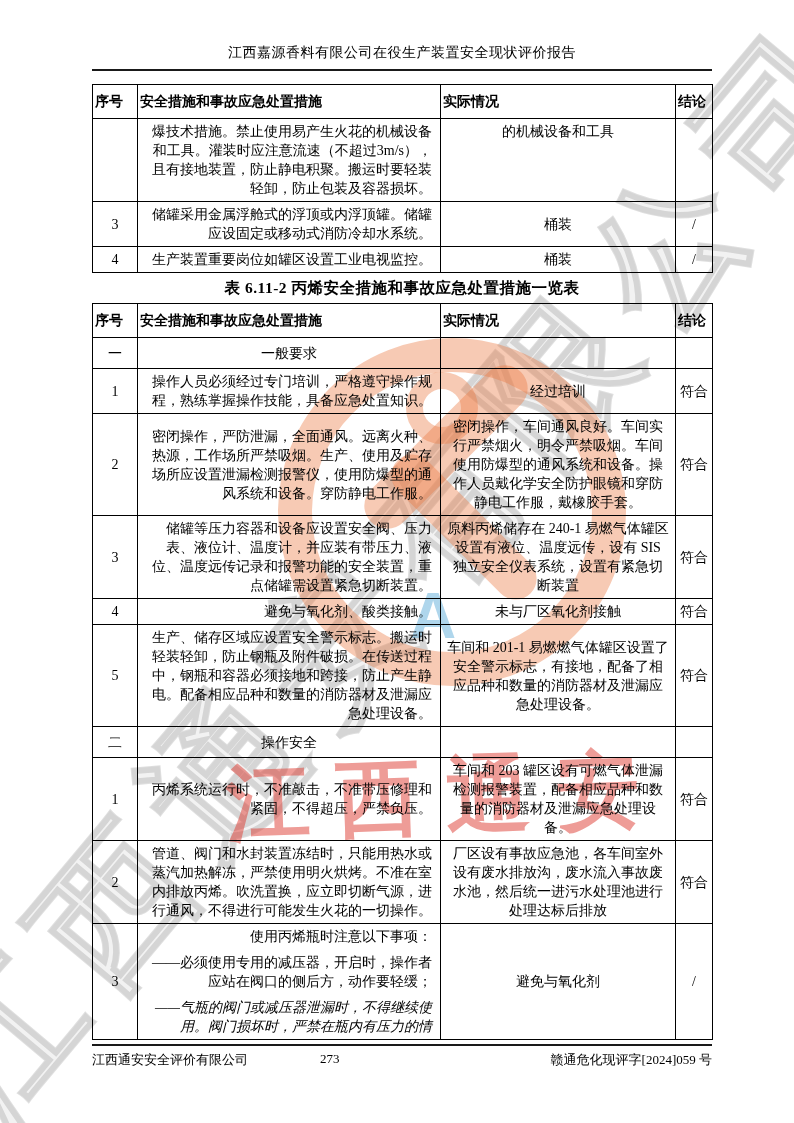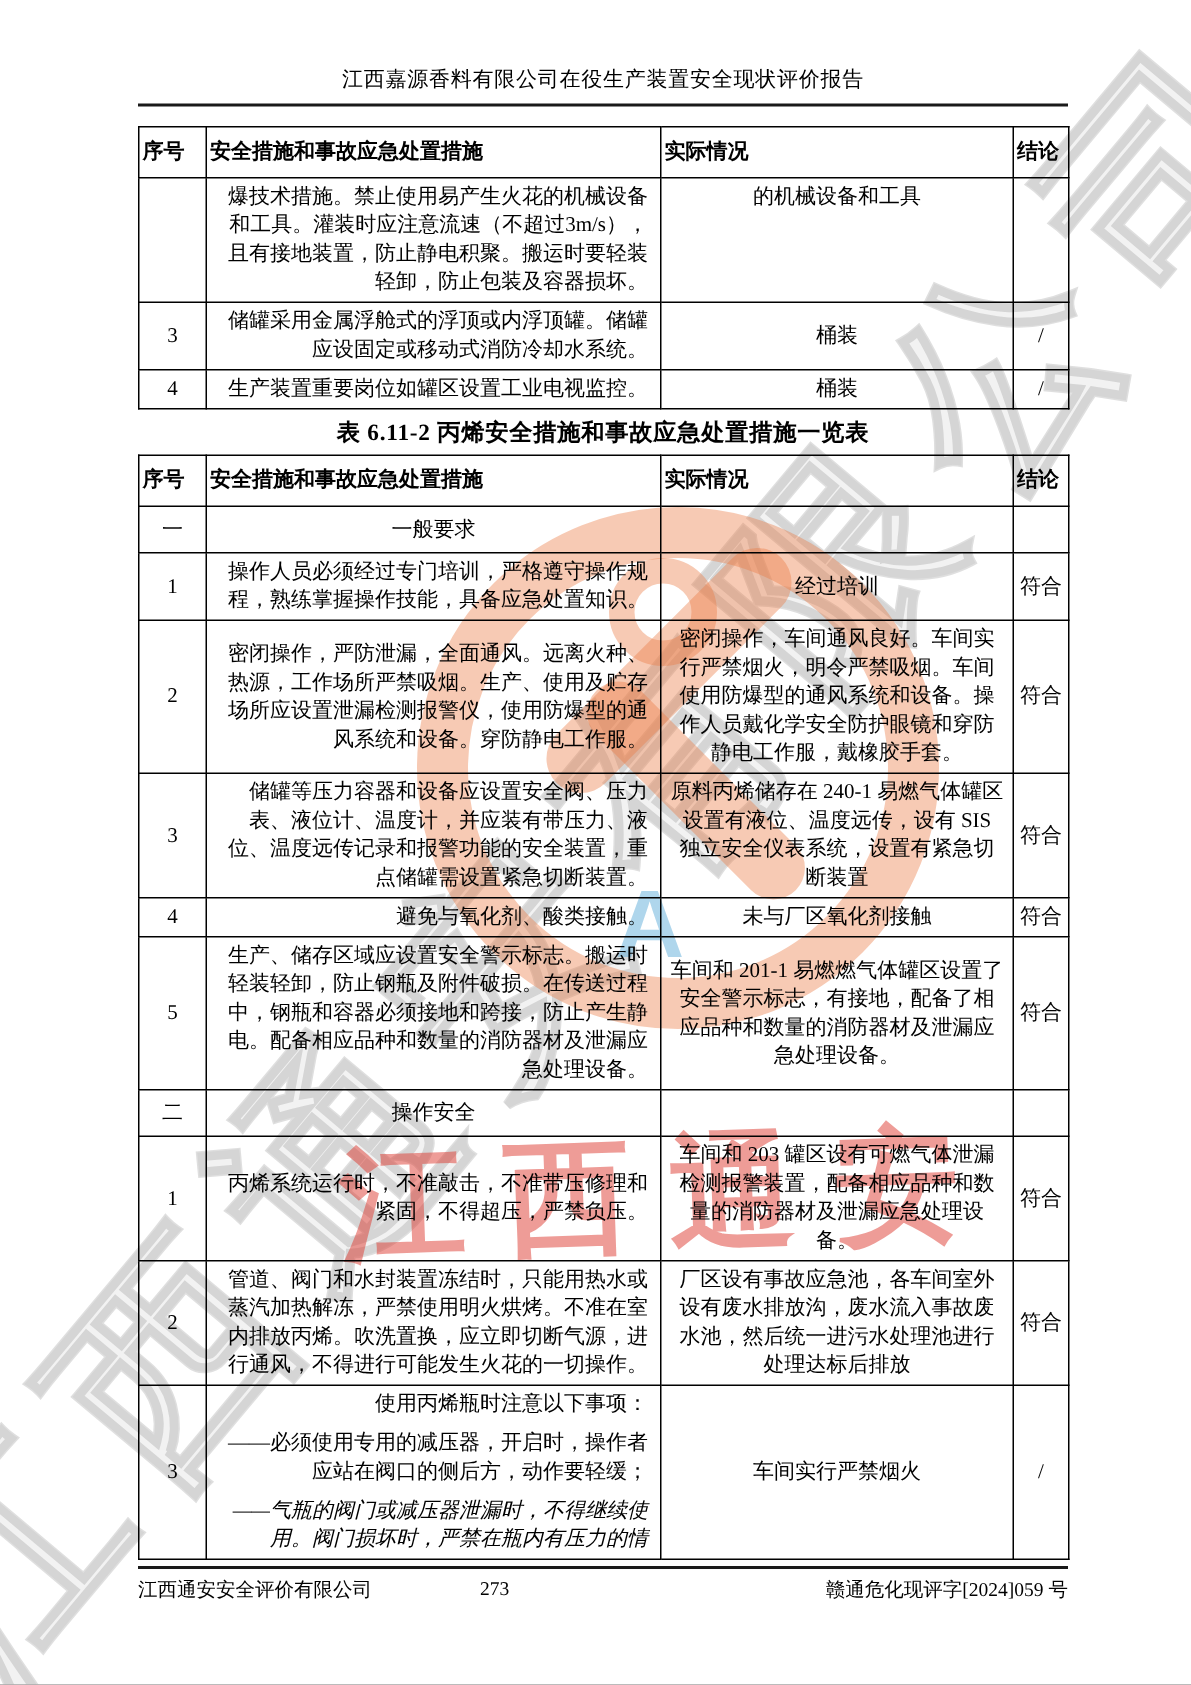--- a/index.html
+++ b/index.html
@@ -185,21 +185,21 @@
           <td class="actual">厂区设有事故应急池，各车间室外设有废水排放沟，废水流入事故废水池，然后统一进污水处理池进行处理达标后排放</td>
           <td class="concl">符合</td>
         </tr>
         <tr>
           <td class="no">3</td>
           <td class="measure">
             <p>使用丙烯瓶时注意以下事项：</p>
             <p>——必须使用专用的减压器，开启时，操作者应站在阀口的侧后方，动作要轻缓；</p>
             <p>——气瓶的阀门或减压器泄漏时，不得继续使用。阀门损坏时，严禁在瓶内有压力的情</p>
           </td>
-          <td class="actual">车间实行严禁烟火</td>
+          <td class="actual">避免与氧化剂</td>
           <td class="concl">/</td>
         </tr>
       </tbody>
     </table>
   </div>
 
   <div class="doc-footer">
     <span class="company">江西通安安全评价有限公司</span>
     <span class="pageno">273</span>
     <span class="docno">赣通危化现评字[2024]059 号</span>

